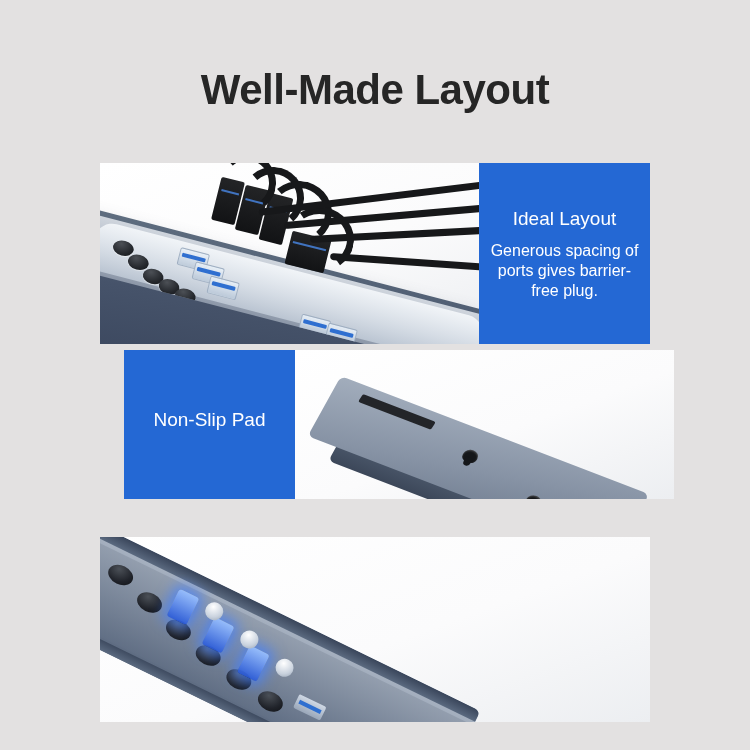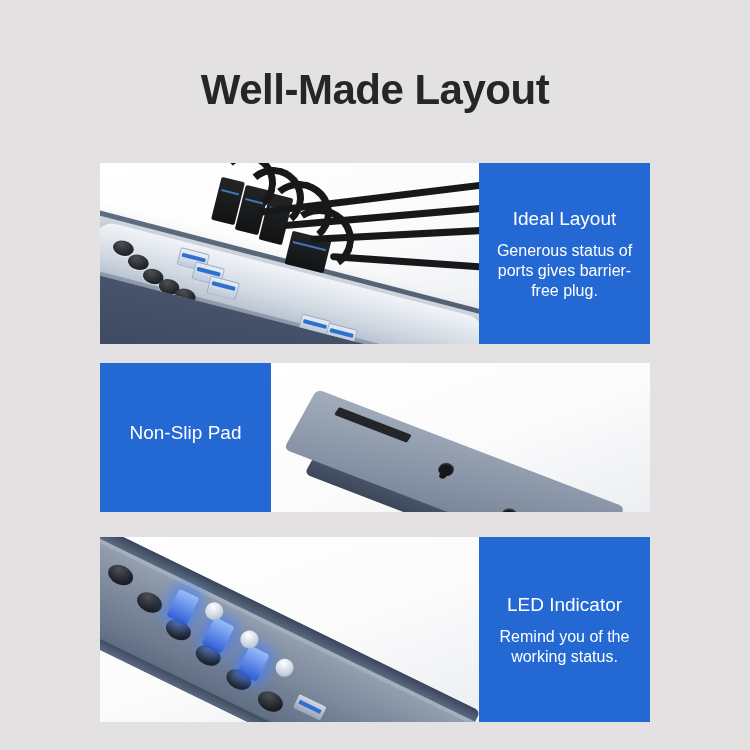--- a/index.html
+++ b/index.html
@@ -36,21 +36,21 @@
   
   .feature-row {
     position: absolute;
     left: 100px;
     width: 550px;
     display: flex;
     background: #ffffff;
     overflow: hidden;
   }
   .row-1 { top: 163px; height: 181px; }
-  .row-2 { top: 363px; height: 149px; }
+  .row-2 { top: 350px; height: 149px; margin-left: 24px; }
   .row-3 { top: 537px; height: 185px; }
 
   .row-2 { flex-direction: row; }
 
   
   .caption {
     width: 171px;
     flex: 0 0 171px;
     background: #2468d4;
     color: #ffffff;
@@ -320,21 +320,21 @@
       <div class="p1-cable" style="left:186px; top:44px; width:54px; height:50px; transform:rotate(10deg);"></div>
 
       <div class="p1-wire" style="left:158px; top:32px;  width:230px; transform:rotate(-7deg);"></div>
       <div class="p1-wire" style="left:184px; top:50px;  width:210px; transform:rotate(-5deg);"></div>
       <div class="p1-wire" style="left:210px; top:68px;  width:190px; transform:rotate(-3deg);"></div>
       <div class="p1-wire" style="left:230px; top:96px;  width:175px; transform:rotate(4deg);"></div>
     </div>
 
     <div class="caption">
       <div class="caption-title">Ideal Layout</div>
-      <div class="caption-body">Generous status of ports gives barrier-free plug.</div>
+      <div class="caption-body">Generous spacing of ports gives barrier-free plug.</div>
     </div>
   </div>
 
   <div class="feature-row row-2">
 
     <div class="caption">
       <div class="caption-title">Non-Slip Pad</div>
     </div>
 
     <div class="photo">
@@ -365,19 +365,15 @@
           <div class="p3-led" style="left:234px; top:26px;"></div>
           <div class="p3-knob" style="left:178px; top:2px;"></div>
           <div class="p3-knob" style="left:222px; top:12px;"></div>
           <div class="p3-knob" style="left:266px; top:22px;"></div>
           <div class="p3-usb" style="left:300px; top:48px;"></div>
 
         </div>
       </div>
     </div>
 
-    <div class="caption">
-      <div class="caption-title">LED Indicator</div>
-      <div class="caption-body">Remind you of the working status.</div>
-    </div>
   </div>
 
 </div>
 
 </body></html>

